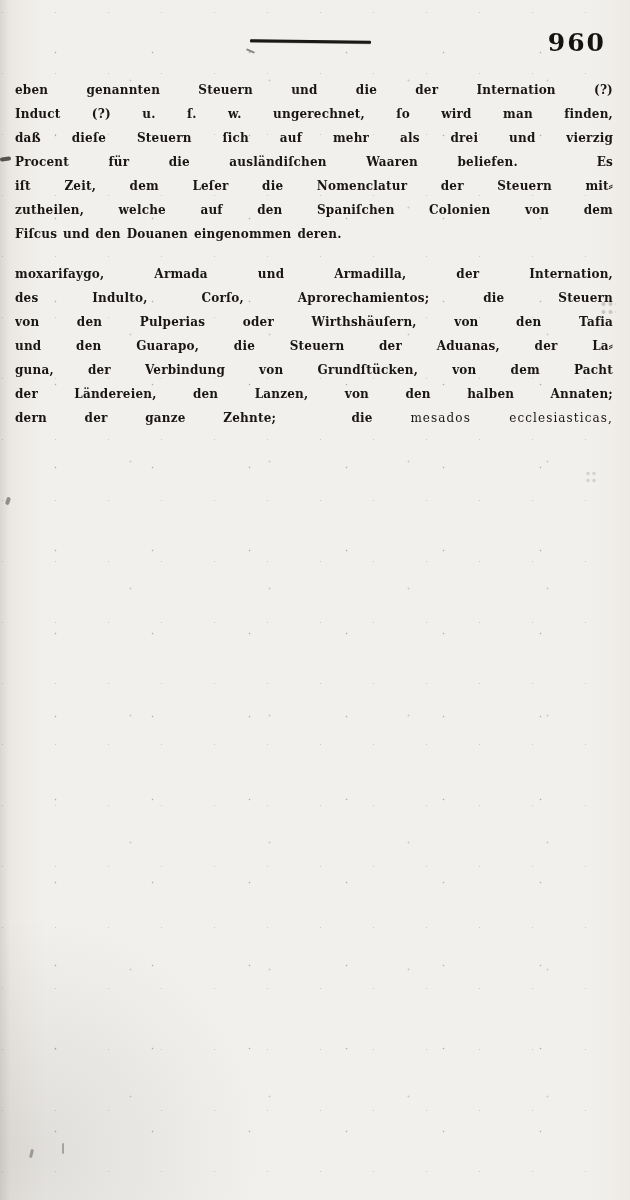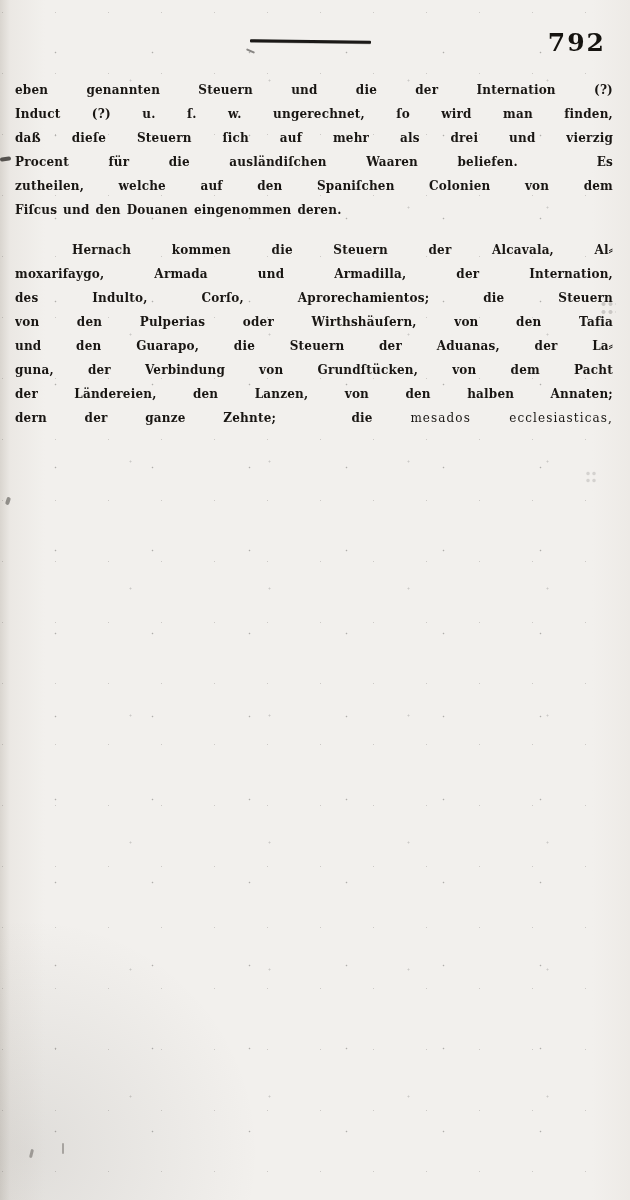--- a/index.html
+++ b/index.html
@@ -76,33 +76,33 @@
   .speck-d { left: 62px; top: 1143px; width: 2px;  height: 11px; background: rgba(70,65,60,0.38); border-radius: 1px; }
   .speck-e { left: 600px; top: 300px; width: 16px; height: 18px; background: radial-gradient(circle, rgba(30,28,25,0.18) 1.5px, transparent 2.5px); background-size: 7px 8px; }
   .speck-f { left: 246px; top: 50px;  width: 9px;  height: 2px; background: rgba(30,28,25,0.5); transform: rotate(24deg); border-radius: 1px; }
   .speck-g { left: 585px; top: 470px; width: 12px; height: 14px; background: radial-gradient(circle, rgba(30,28,25,0.14) 1.2px, transparent 2.2px); background-size: 6px 7px; }
 </style>
 </head>
 <body>
 
 <div class="page">
   <div class="rule"></div>
-  <div class="pagenum">792</div>
+  <div class="pagenum">960</div>
 
   <div class="textblock" id="textblock">
       <div class="para para-1">
         <div class="line"><span class="fraktur">eben genannten Steuern und die der Internation (?)</span></div>
         <div class="line"><span class="fraktur">Induct (?) u. ſ. w. ungerechnet, ſo wird man finden,</span></div>
         <div class="line"><span class="fraktur">daß dieſe Steuern ſich auf mehr als drei und vierzig</span></div>
         <div class="line"><span class="fraktur">Procent für die ausländiſchen Waaren beliefen.&nbsp;&nbsp;Es</span></div>
+        <div class="line"><span class="fraktur">iſt Zeit, dem Leſer die Nomenclatur der Steuern mit⸗</span></div>
         <div class="line"><span class="fraktur">zutheilen, welche auf den Spaniſchen Colonien von dem</span></div>
         <div class="line no-just"><span class="fraktur">Fiſcus und den Douanen eingenommen deren.</span></div>
       </div>
       <div class="para para-3">
-        <div class="line indent"><span class="fraktur">Hernach kommen die Steuern der Alcavala, Al⸗</span></div>
         <div class="line"><span class="fraktur">moxarifaygo, Armada und Armadilla, der Internation,</span></div>
         <div class="line"><span class="fraktur">des Indulto, Corſo, Aprorechamientos;&nbsp;die Steuern</span></div>
         <div class="line"><span class="fraktur">von den Pulperias oder Wirthshäuſern, von den Tafia</span></div>
         <div class="line"><span class="fraktur">und den Guarapo, die Steuern der Aduanas, der La⸗</span></div>
         <div class="line"><span class="fraktur">guna, der Verbindung von Grundſtücken, von dem Pacht</span></div>
         <div class="line"><span class="fraktur">der Ländereien, den Lanzen, von den halben Annaten;</span></div>
         <div class="line"><span class="fraktur">dern der ganze Zehnte;&nbsp;&nbsp;die </span><span class="antiqua">mesados ecclesiasticas,</span></div>
       </div>
     </div>
 

